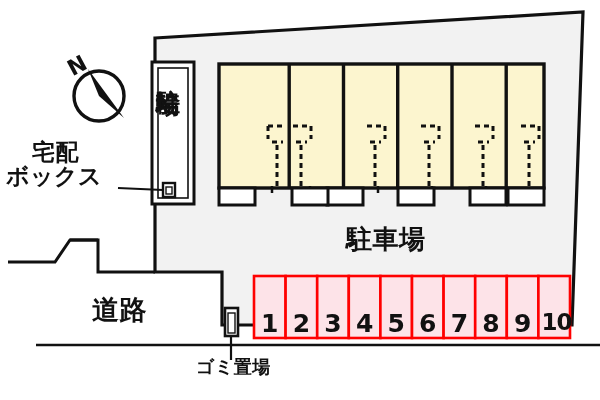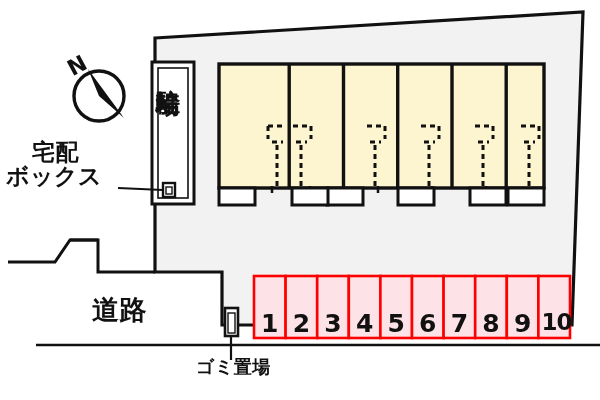--- a/index.html
+++ b/index.html
@@ -207,20 +207,21 @@
     </g>
 
   </svg>
 
   <div class="lbl lbl-jp" id="label-compass-n">N</div>
 
   <div class="lbl lbl-jp" id="label-bicycle-parking">駐輪場</div>
 
   <div class="lbl lbl-jp" id="label-delivery-box"><span class="ln1">宅配</span><span class="ln2">ボックス</span></div>
 
+  <div class="lbl lbl-jp" id="label-parking-lot">駐車場</div>
 
   <div class="lbl lbl-jp" id="label-road">道路</div>
 
   <div class="lbl lbl-jp" id="label-trash">ゴミ置場</div>
 
   <div id="stall-number-layer">
       <div class="stall-num" style="left: 254px; top: 311px; width: 31.6px;">1</div>
       <div class="stall-num" style="left: 285.6px; top: 311px; width: 31.6px;">2</div>
       <div class="stall-num" style="left: 317.2px; top: 311px; width: 31.6px;">3</div>
       <div class="stall-num" style="left: 348.8px; top: 311px; width: 31.6px;">4</div>

